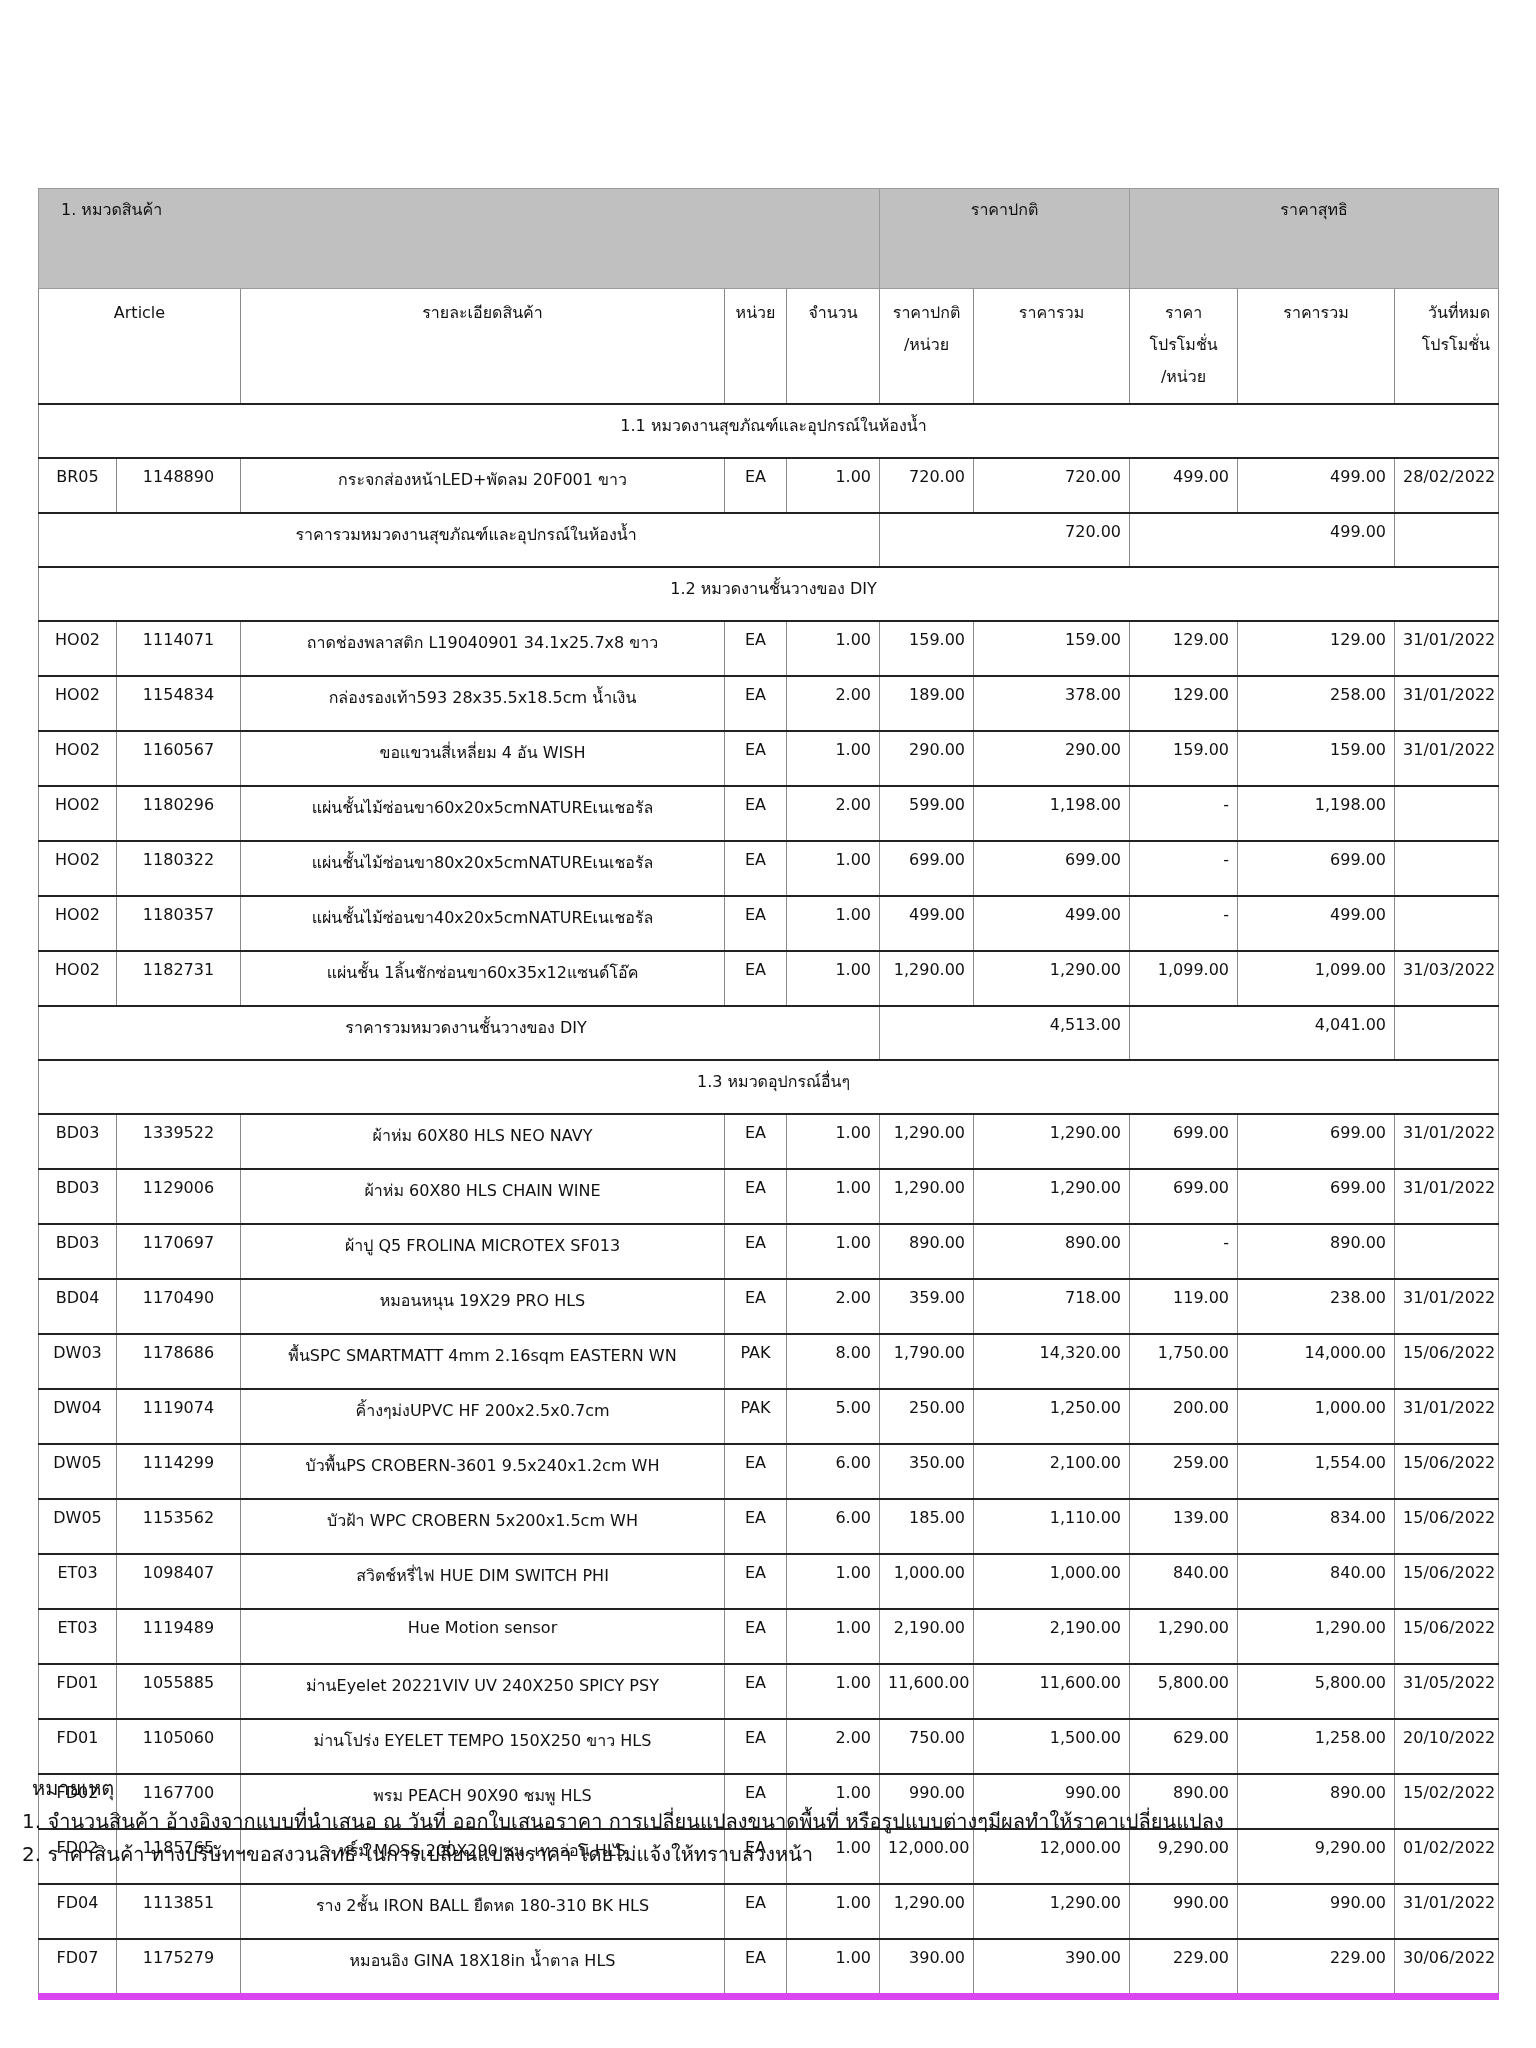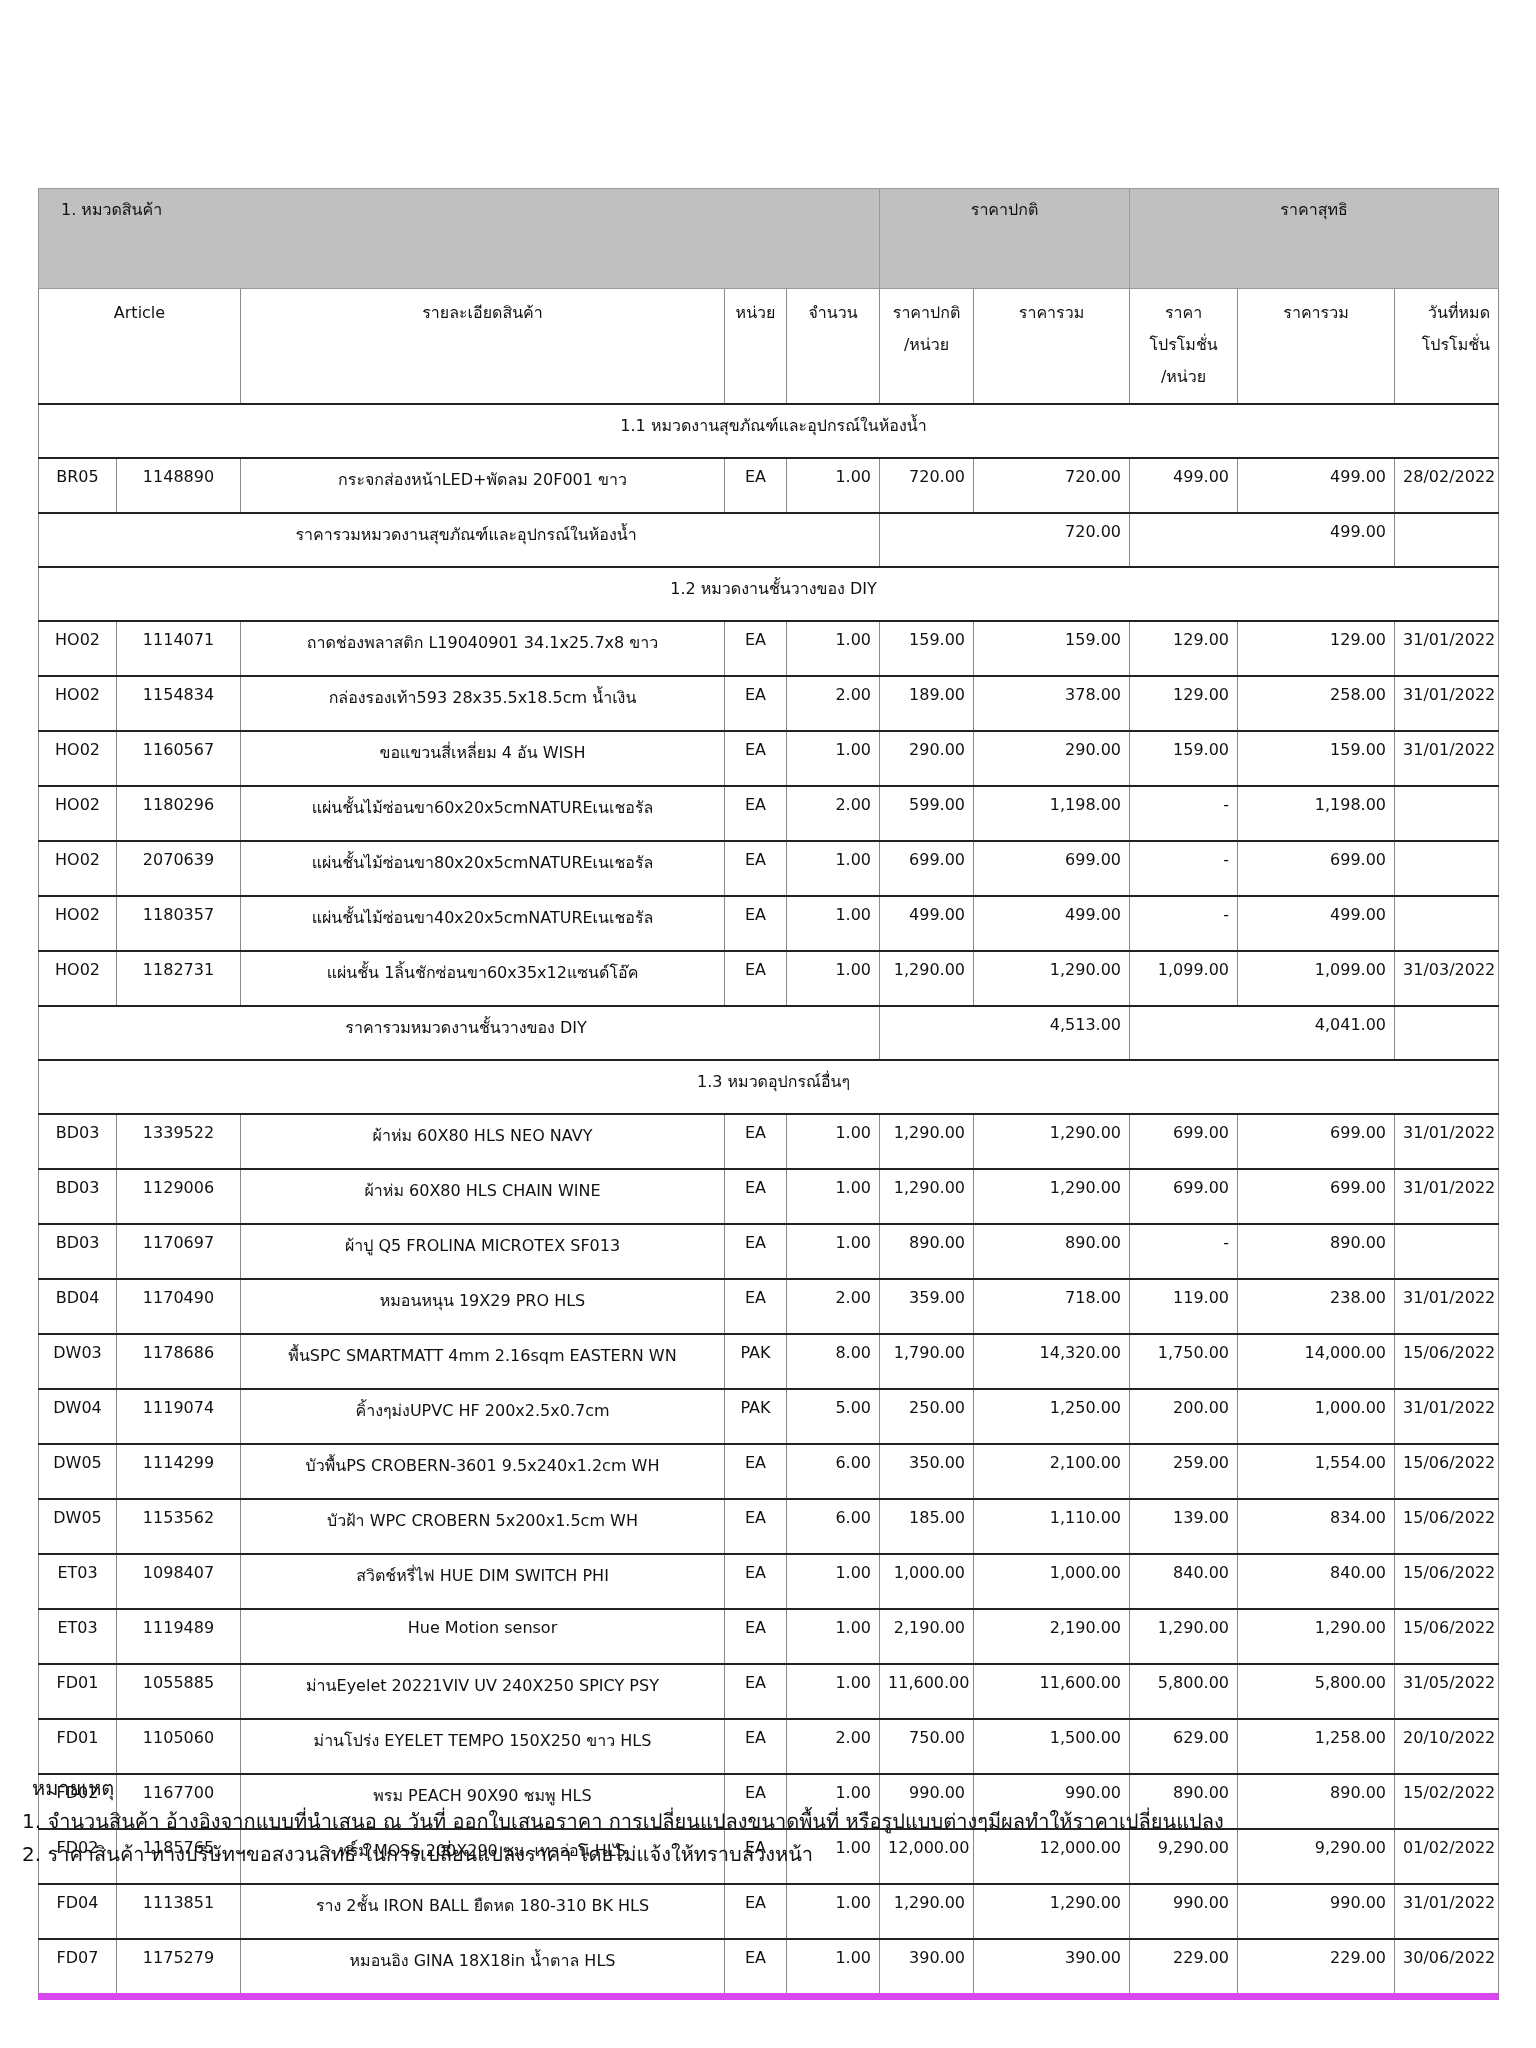--- a/index.html
+++ b/index.html
@@ -149,21 +149,21 @@
           <td class="c">EA</td>
           <td class="r">2.00</td>
           <td class="r">599.00</td>
           <td class="r">1,198.00</td>
           <td class="r">-</td>
           <td class="r">1,198.00</td>
           <td class="r"></td>
         </tr>
         <tr class="item">
           <td class="c">HO02</td>
-          <td class="c">2070639</td>
+          <td class="c">1180322</td>
           <td class="l">แผ่นชั้นไม้ซ่อนขา80x20x5cmNATUREเนเชอรัล</td>
           <td class="c">EA</td>
           <td class="r">1.00</td>
           <td class="r">699.00</td>
           <td class="r">699.00</td>
           <td class="r">-</td>
           <td class="r">699.00</td>
           <td class="r"></td>
         </tr>
         <tr class="item">

